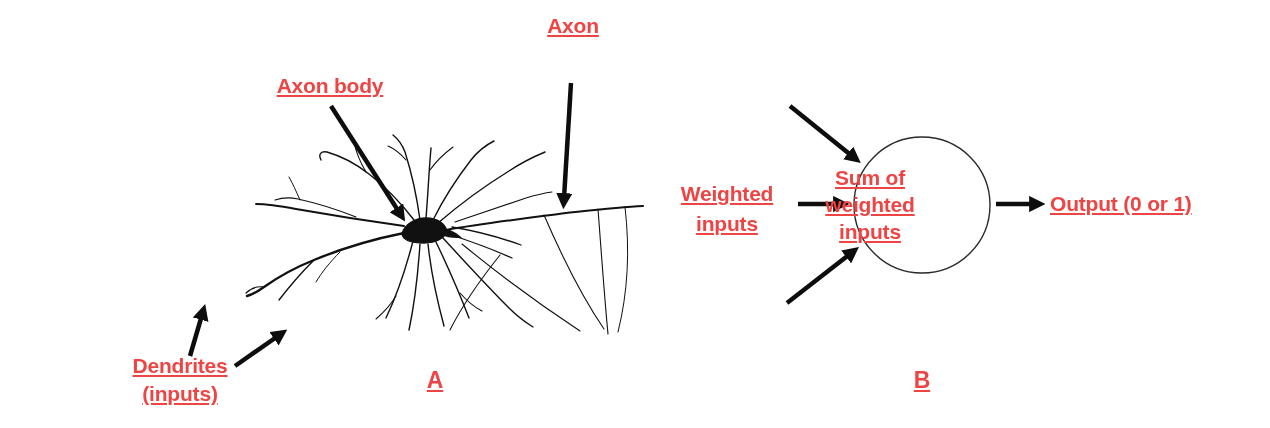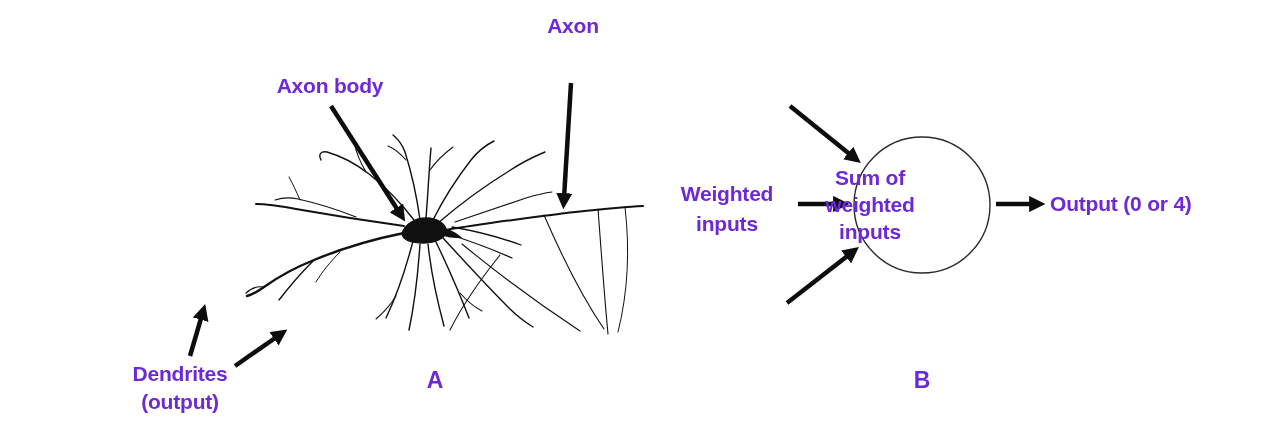--- a/index.html
+++ b/index.html
@@ -15,33 +15,34 @@
   .stage svg.canvas {
     position: absolute;
     left: 0; top: 0;
     width: 1270px; height: 428px;
   }
   .lbl {
     position: absolute;
     font-size: 21px;
     font-weight: 600;
     letter-spacing: -0.2px;
-    color: #6d28d9;
+    color: #ef4444;
     text-align: center;
     line-height: 27px;
     white-space: nowrap;
+    text-decoration: underline;
   }
   .panel-letter {
     font-size: 23px;
     font-weight: 600;
     line-height: 26px;
   }
   .lbl-cell-body   { left: 255px; top: 72px;  width: 150px; }
   .lbl-axon        { left: 503px; top: 12px;  width: 140px; line-height: 28px; }
-  .lbl-dendrites   { left: 110px; top: 360px; width: 140px; line-height: 28px; }
+  .lbl-dendrites   { left: 110px; top: 352px; width: 140px; line-height: 28px; }
   .lbl-a           { left: 410px; top: 367px; width: 50px; }
   .lbl-weighted    { left: 657px; top: 179px; width: 140px; line-height: 30px; }
   .lbl-node        { left: 800px; top: 164px; width: 140px; line-height: 27px; }
   .lbl-output      { left: 1050px; top: 192px; text-align: left; line-height: 24px; }
   .lbl-b           { left: 897px; top: 367px; width: 50px; }
 </style>
 </head>
 <body>
 
 <div class="stage">
@@ -115,33 +116,33 @@
   <div class="lbl lbl-cell-body">
     <span>Axon body</span>
   </div>
 
   <div class="lbl lbl-axon">
     <div>Axon</div>
   </div>
 
   <div class="lbl lbl-dendrites">
     <div>Dendrites</div>
-    <div>(output)</div>
+    <div>(inputs)</div>
   </div>
 
   <div class="lbl panel-letter lbl-a">A</div>
 
   <div class="lbl lbl-weighted">
     <div>Weighted</div>
     <div>inputs</div>
   </div>
 
   <div class="lbl lbl-node">
     <div>Sum of</div>
     <div>weighted</div>
     <div>inputs</div>
   </div>
 
-  <div class="lbl lbl-output">Output (0 or 4)</div>
+  <div class="lbl lbl-output">Output (0 or 1)</div>
 
   <div class="lbl panel-letter lbl-b">B</div>
 
 </div>
 
 </body></html>

